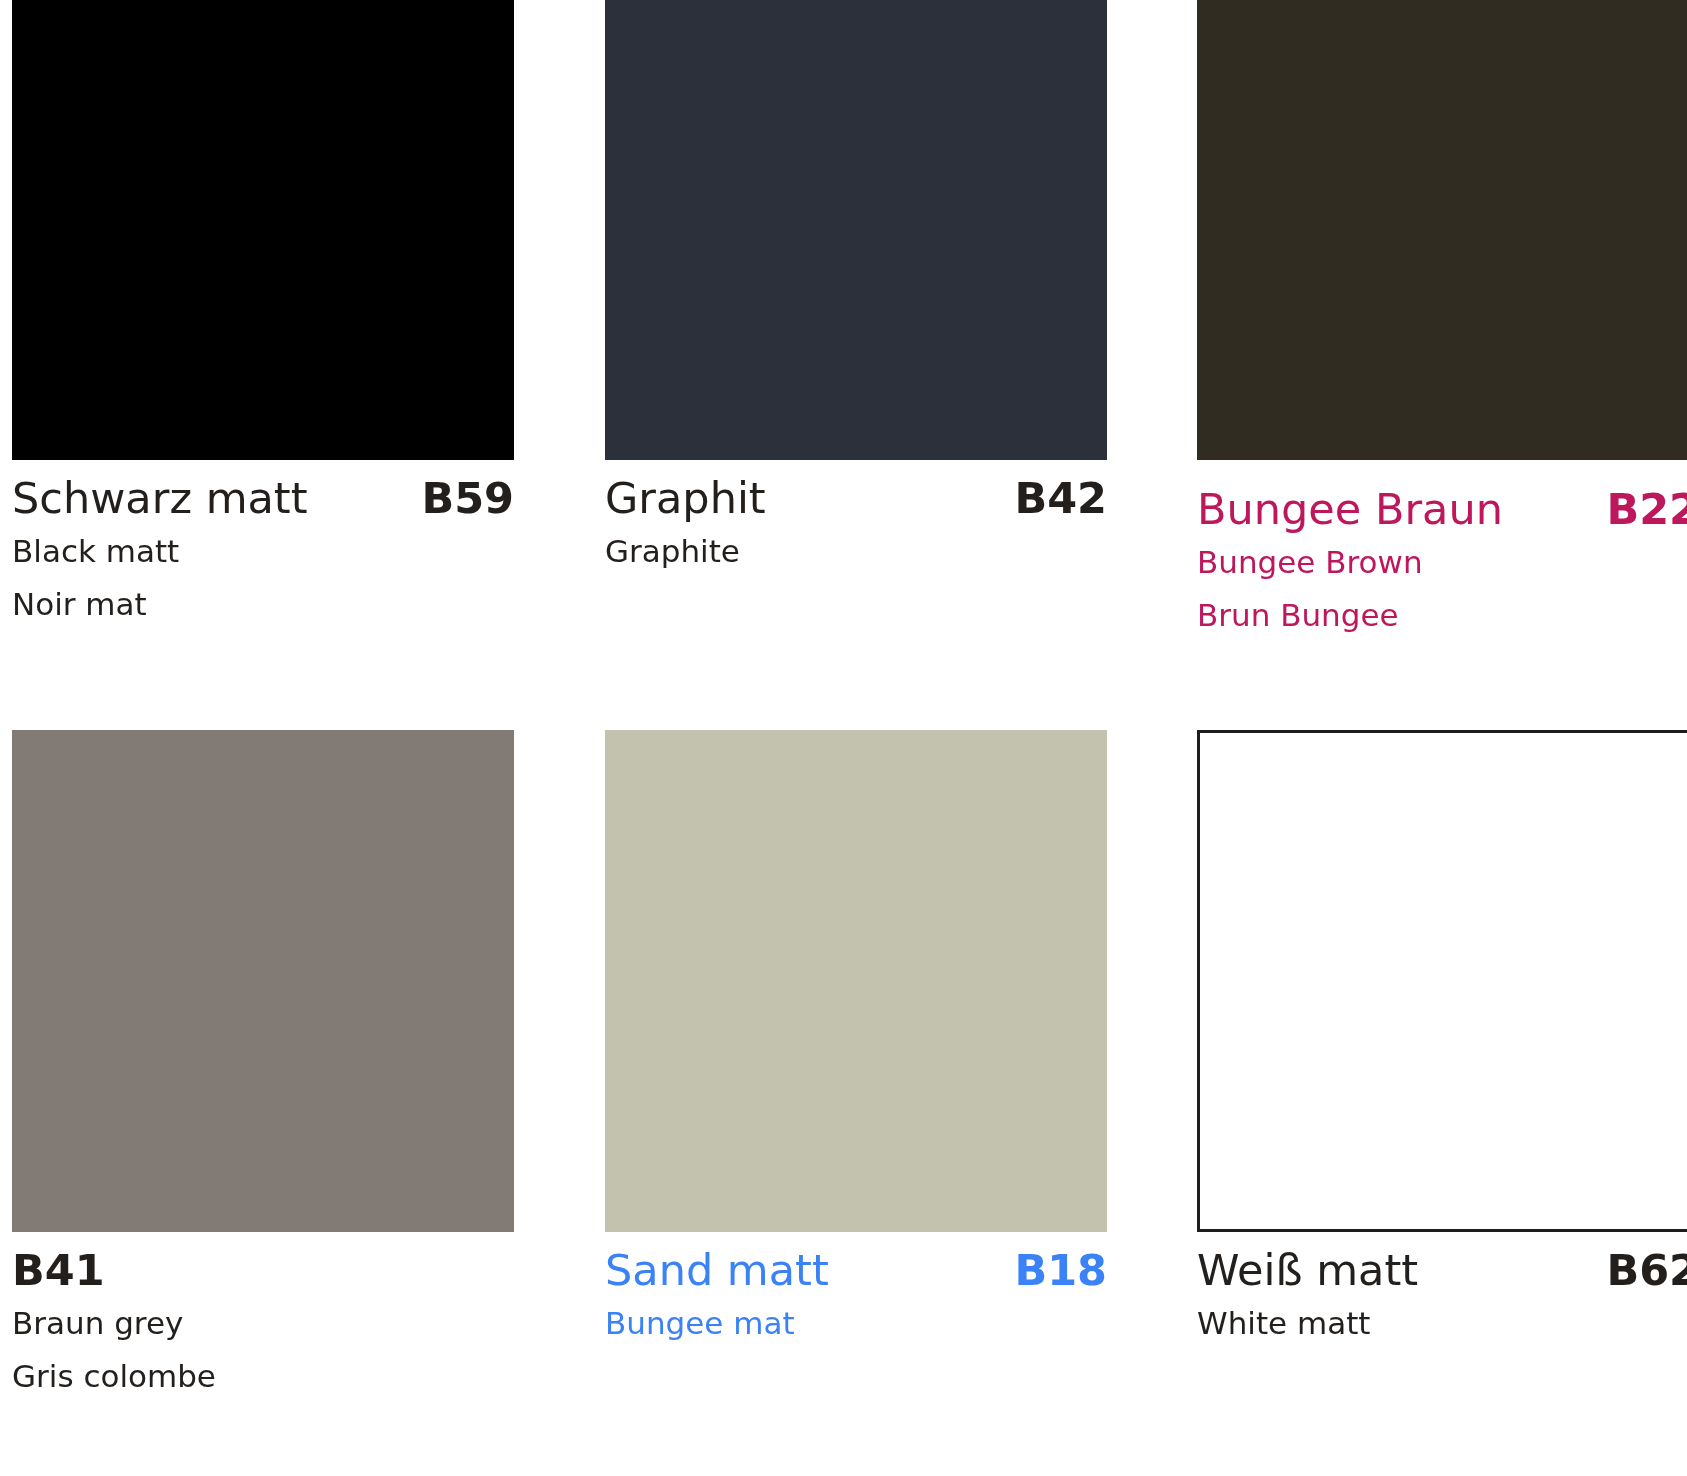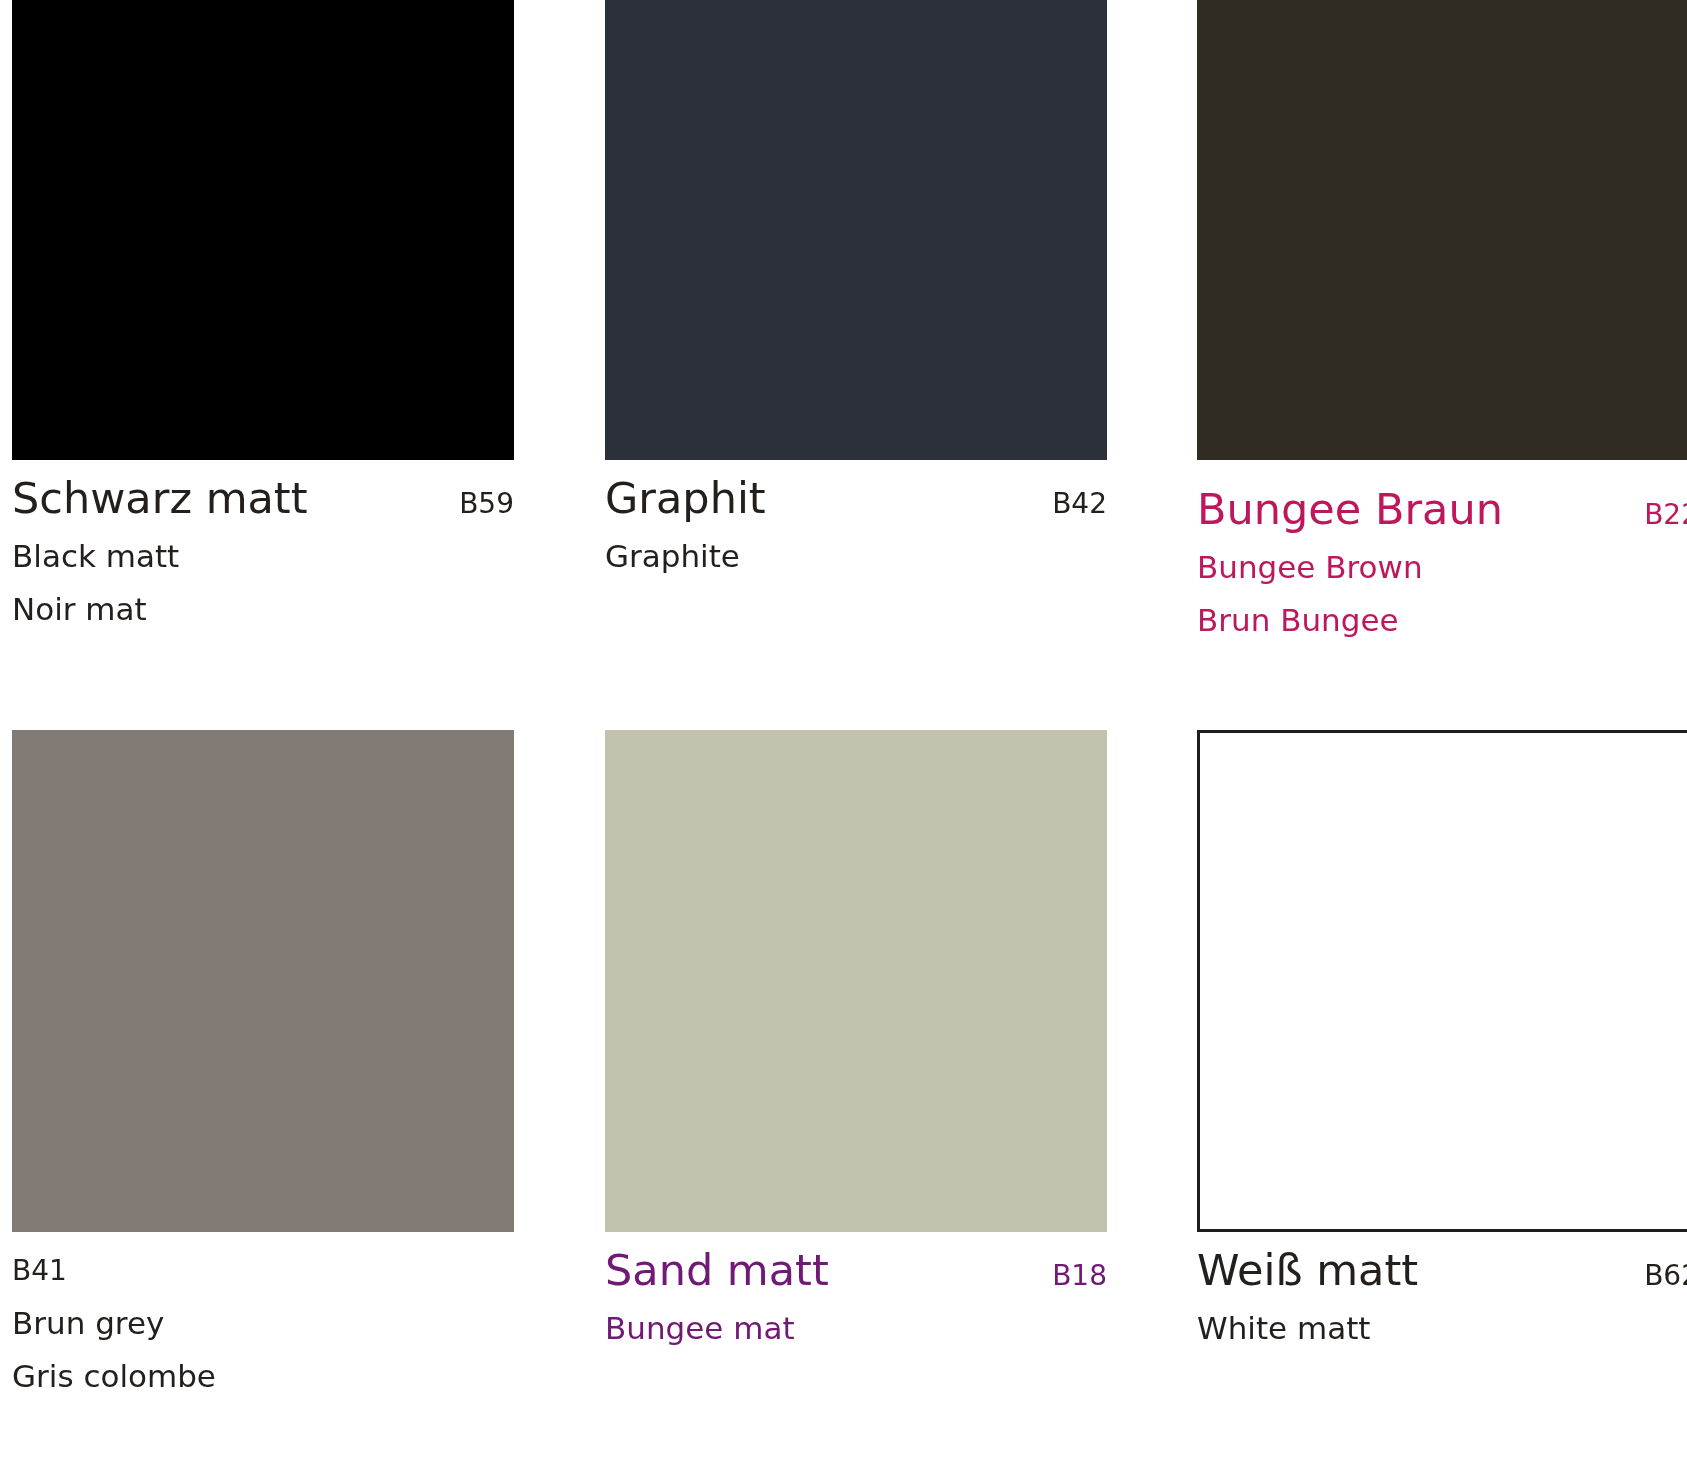--- a/index.html
+++ b/index.html
@@ -66,22 +66,22 @@
 
   .name-de {
     font-size: 43px;
     font-weight: 400;
     line-height: 53px;
     letter-spacing: 0px;
     white-space: nowrap;
   }
 
   .code {
-    font-size: 28px;
-    font-weight: 400;
+    font-size: 43px;
+    font-weight: 700;
     line-height: 53px;
     letter-spacing: 0px;
     white-space: nowrap;
     text-align: center;
   }
 
   .name-en,
   .name-fr {
     font-size: 31px;
     font-weight: 400;
@@ -136,28 +136,28 @@
         <div class="name-fr">Brun Bungee</div>
       </div>
     </div>
 
     <div class="cell row2">
       <div class="chip" style="background: rgb(129, 122, 117);"></div>
       <div class="caption" style="color: rgb(35, 31, 28);">
         <div class="caption-top">
           <span class="code">B41</span>
         </div>
-        <div class="name-en">Brun grey</div>
+        <div class="name-en">Braun grey</div>
         <div class="name-fr">Gris colombe</div>
       </div>
     </div>
 
     <div class="cell row2">
       <div class="chip" style="background: rgb(195, 194, 174);"></div>
-      <div class="caption" style="color: #701a75;">
+      <div class="caption" style="color: #3b82f6;">
         <div class="caption-top">
           <span class="name-de">Sand matt</span>
           <span class="code">B18</span>
         </div>
         <div class="name-en">Bungee mat</div>
 
       </div>
     </div>
 
     <div class="cell row2">

